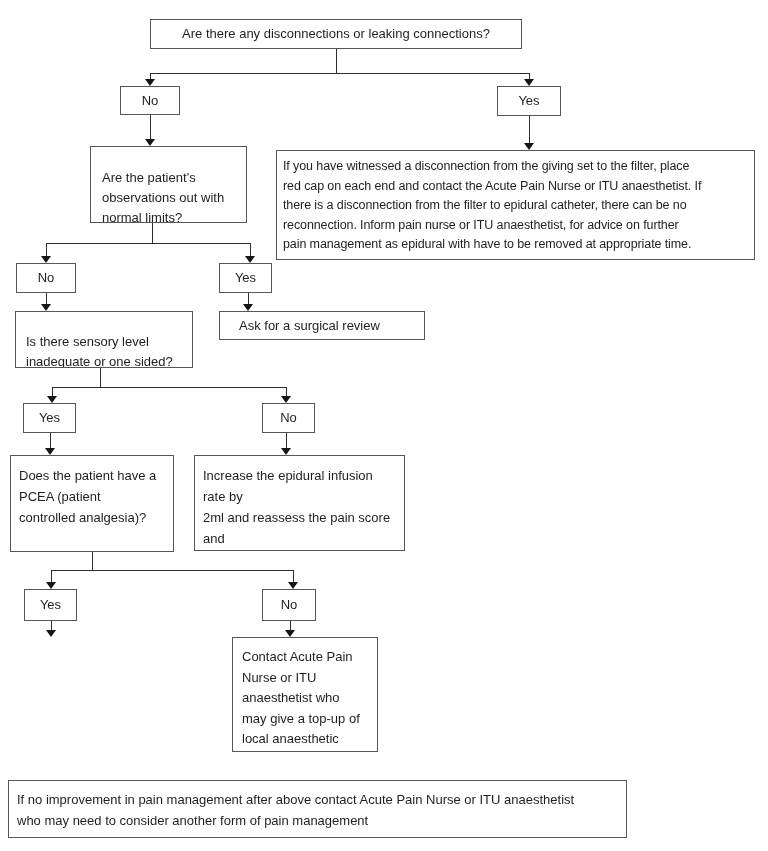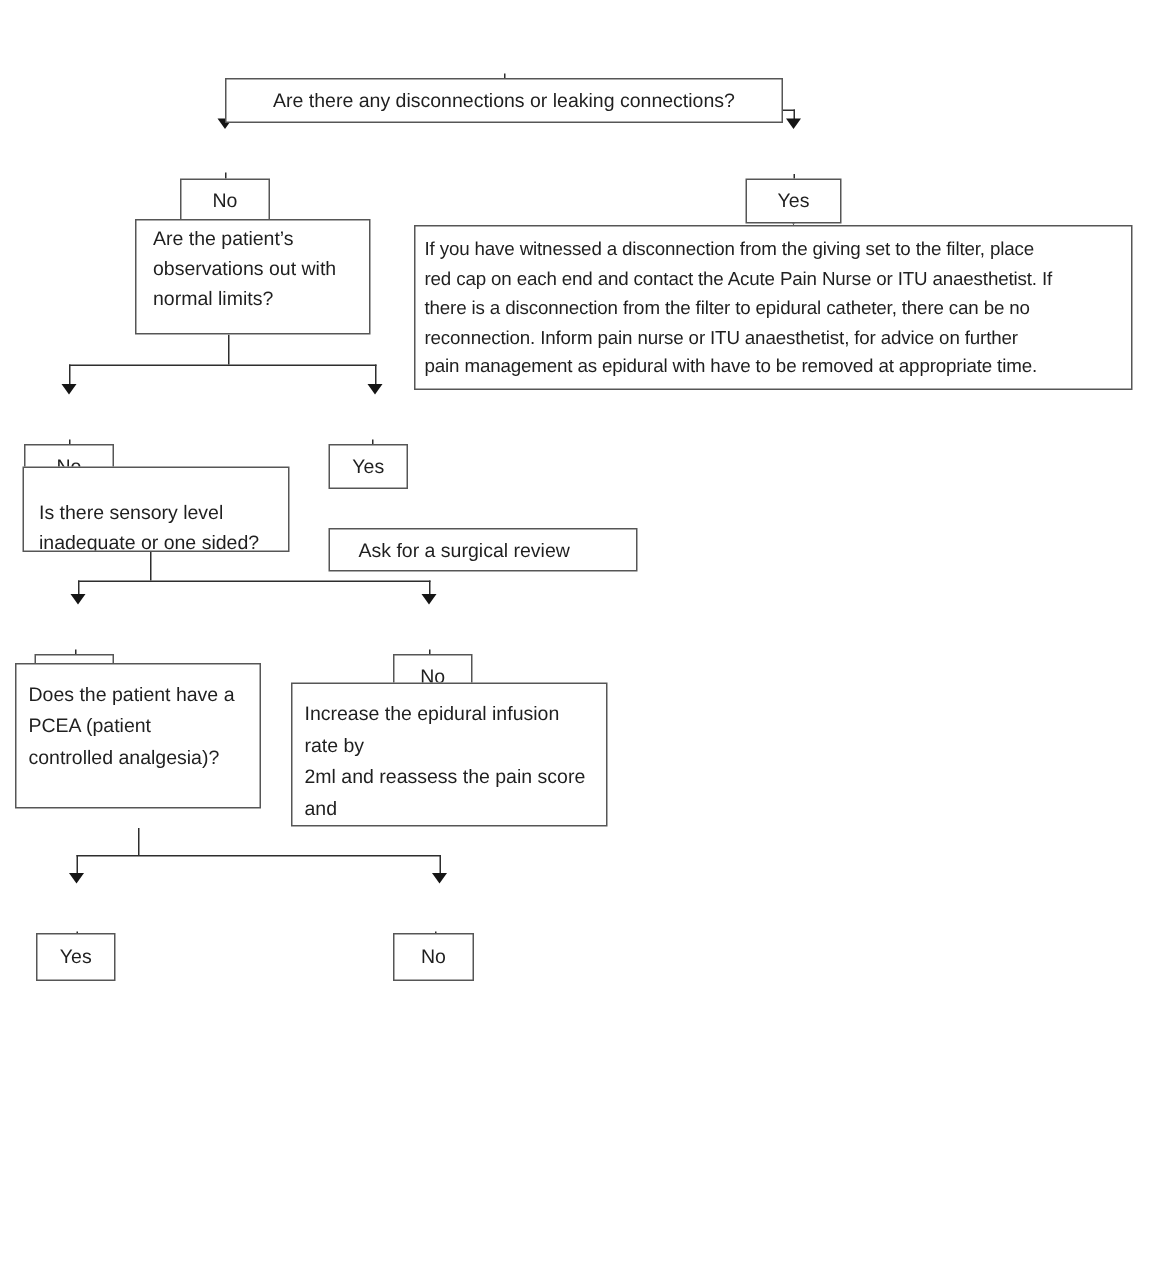--- a/index.html
+++ b/index.html
@@ -19,27 +19,25 @@
     font-size: 13px;
     line-height: 20px;
     white-space: pre-line;
     overflow: hidden;
   }
   .center {
     display: flex;
     align-items: center;
     justify-content: center;
     white-space: nowrap;
-    margin-top: 33px;
   }
   .vcenter {
     display: flex;
     align-items: center;
     white-space: nowrap;
-    margin-top: 41px;
   }
   .ln { position: absolute; background: #2d2d2d; }
   .arrow {
     position: absolute;
     width: 0; height: 0;
     border-left: 5px solid transparent;
     border-right: 5px solid transparent;
     border-top: 7px solid #151515;
   }
 </style>
@@ -95,21 +93,21 @@
   <div class="arrow" style="left:46px;top:630px"></div>
   <div class="ln" style="left:290px;top:621px;width:1px;height:9px"></div>
   <div class="arrow" style="left:285px;top:630px"></div>
 
   <div class="box center" style="left:150px;top:19px;width:372px;height:30px">Are there any disconnections or leaking connections?</div>
 
   <div class="box center" style="left:120px;top:86px;width:60px;height:29px">No</div>
 
   <div class="box center" style="left:497px;top:86px;width:64px;height:30px">Yes</div>
 
-  <div class="box" style="left:90px;top:146px;width:157px;height:77px;padding:2px 11px;line-height:20px">Are the patient’s
+  <div class="box" style="left:90px;top:146px;width:157px;height:77px;padding:21px 11px;line-height:20px">Are the patient’s
 observations out with
 normal limits?</div>
 
   <div class="box" style="left:276px;top:150px;width:479px;height:110px;padding:6px 6px;line-height:19.5px;font-size:12.5px;letter-spacing:-0.1px">If you have witnessed a disconnection from the giving set to the filter, place
 red cap on each end and contact the Acute Pain Nurse or ITU anaesthetist. If
 there is a disconnection from the filter to epidural catheter, there can be no
 reconnection. Inform pain nurse or ITU anaesthetist, for advice on further
 pain management as epidural with have to be removed at appropriate time.</div>
 
   <div class="box center" style="left:16px;top:263px;width:60px;height:30px">No</div>
@@ -118,29 +116,36 @@
 
   <div class="box" style="left:15px;top:311px;width:178px;height:57px;padding:20px 10px;line-height:20px">Is there sensory level
 inadequate or one sided?</div>
 
   <div class="box vcenter" style="left:219px;top:311px;width:206px;height:29px;padding-left:19px">Ask for a surgical review</div>
 
   <div class="box center" style="left:23px;top:403px;width:53px;height:30px">Yes</div>
 
   <div class="box center" style="left:262px;top:403px;width:53px;height:30px">No</div>
 
-  <div class="box" style="left:10px;top:442px;width:164px;height:97px;padding:9px 8px;line-height:21px">Does the patient have a
+  <div class="box" style="left:10px;top:455px;width:164px;height:97px;padding:9px 8px;line-height:21px">Does the patient have a
 PCEA (patient
 controlled analgesia)?</div>
 
   <div class="box" style="left:194px;top:455px;width:211px;height:96px;padding:9px 8px;line-height:21px">Increase the epidural infusion rate by
 2ml and reassess the pain score and
 sensory level after 30mins. This may
 need to be repeated.</div>
 
   <div class="box center" style="left:24px;top:589px;width:53px;height:32px">Yes</div>
 
   <div class="box center" style="left:262px;top:589px;width:54px;height:32px">No</div>
 
 
+  <div class="box" style="left:232px;top:637px;width:146px;height:115px;padding:9px 9px;line-height:20.5px">Contact Acute Pain
+Nurse or ITU
+anaesthetist who
+may give a top-up of
+local anaesthetic</div>
 
+  <div class="box" style="left:8px;top:780px;width:619px;height:58px;padding:8px 8px;line-height:21px">If no improvement in pain management after above contact Acute Pain Nurse or ITU anaesthetist
+who may need to consider another form of pain management</div>
 
 </div>
 
 </body></html>

